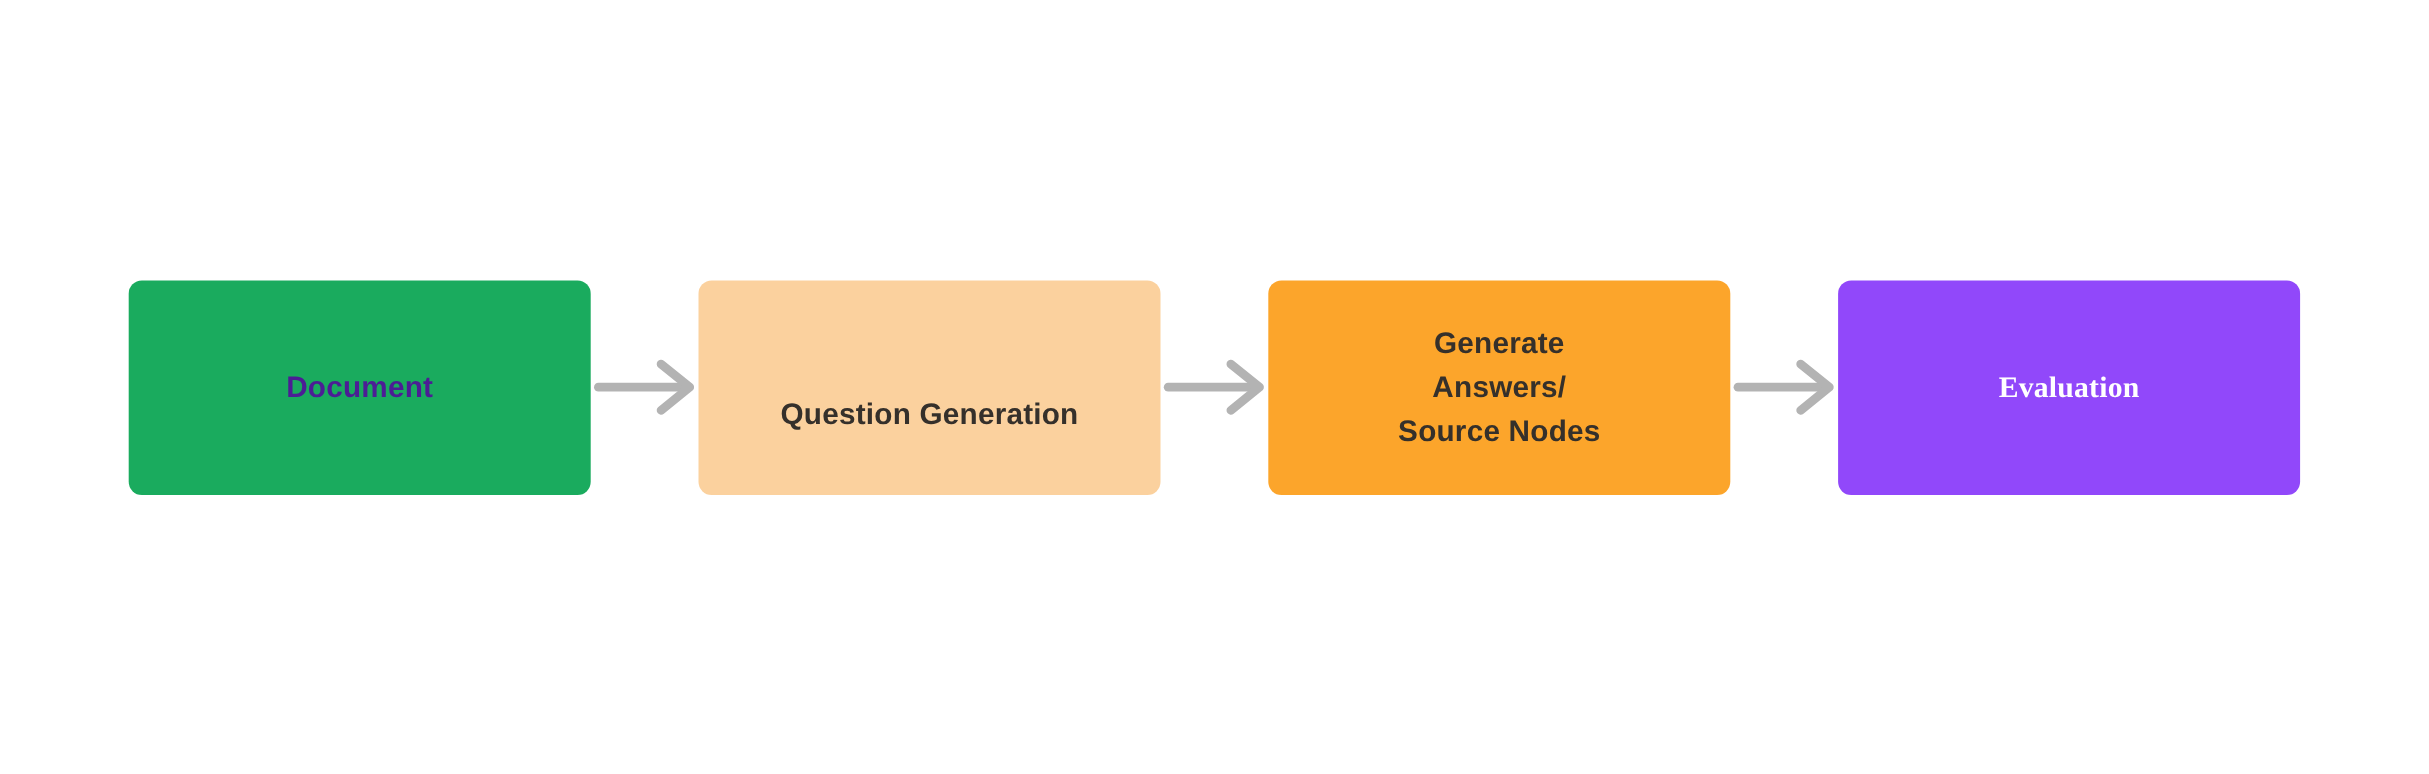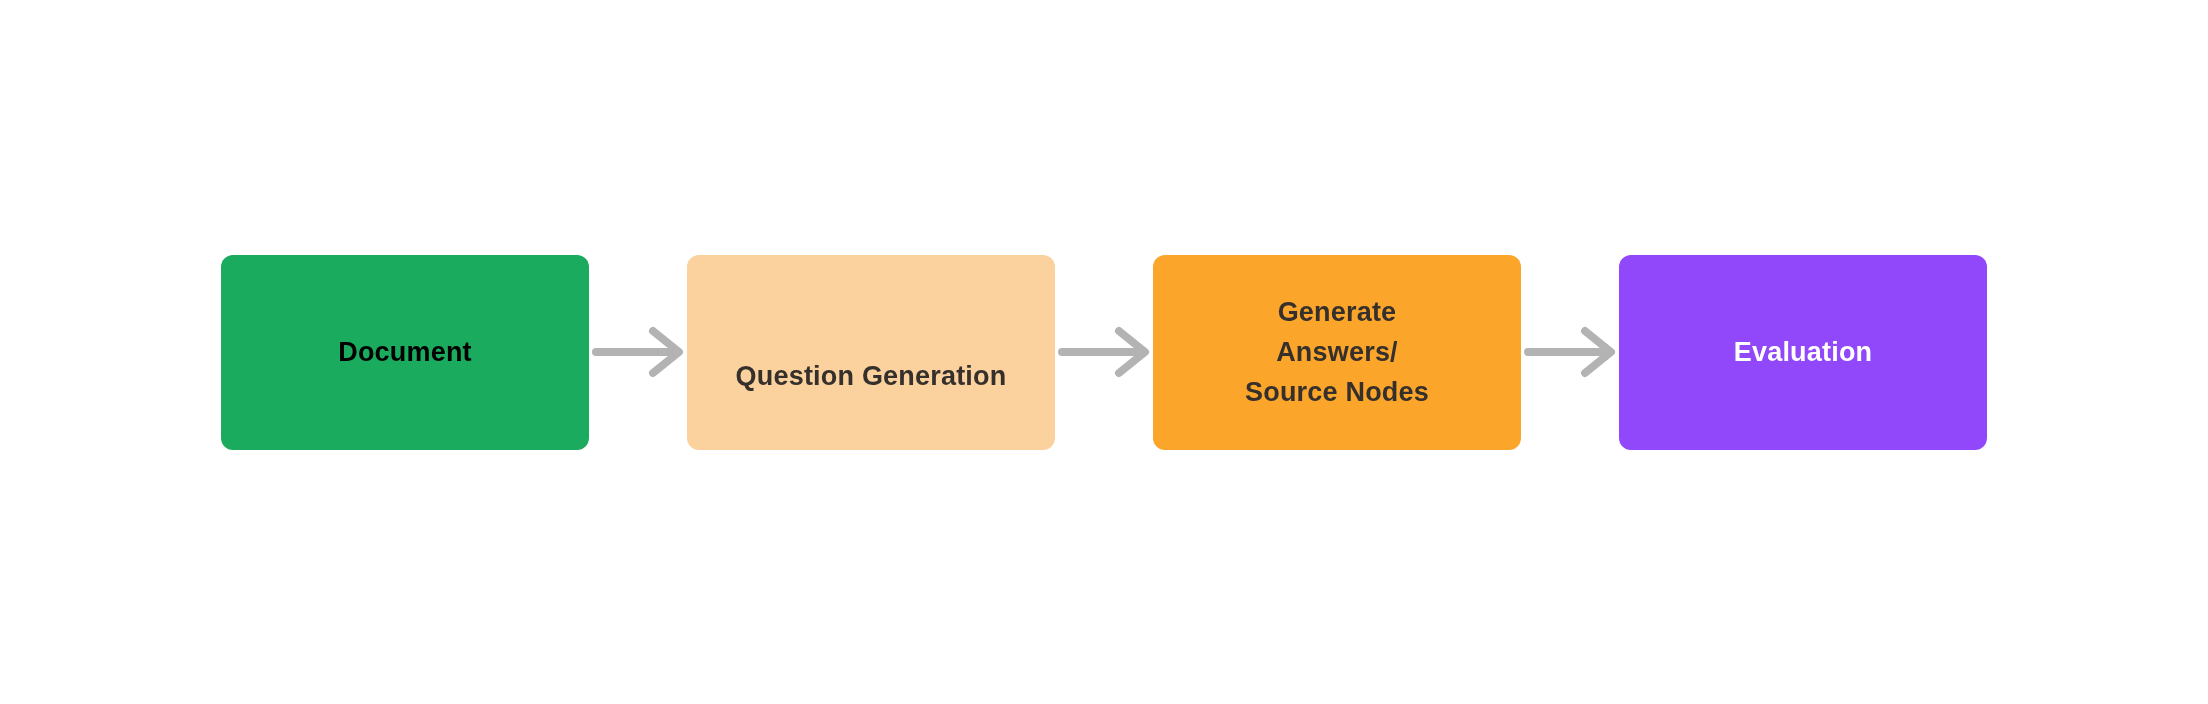--- a/index.html
+++ b/index.html
@@ -15,21 +15,21 @@
   .flow-row {
     position: absolute;
     left: 0; top: 0;
     width: 100%; height: 100%;
     display: flex;
     flex-direction: row;
     align-items: center;
     justify-content: center;
   }
   .flow-node {
-    width: 368px;
+    width: 420px;
     height: 195px;
     border-radius: 12px;
     display: flex;
     align-items: center;
     justify-content: center;
     flex: 0 0 auto;
   }
   .flow-node .node-label {
     font-size: 27px;
     font-weight: bold;
@@ -48,21 +48,21 @@
   }
   .connector svg { display: block; }
 </style>
 </head>
 <body>
 
 <div class="canvas">
   <div class="flow-row">
 
     <div class="flow-node" style="background-color: rgb(26, 171, 94);">
-      <span class="node-label" style="color: #000000;">Document</span>
+      <span class="node-label" style="color: #4c1d95;">Document</span>
     </div>
 
     <div class="connector">
       <svg width="98" height="60" viewBox="0 0 98 60">
         <g fill="none" stroke-width="8" stroke-linecap="round" stroke-linejoin="round" stroke="#b3b3b3">
           <line x1="7" y1="30" x2="88" y2="30"></line>
           <polyline points="64,9 90,30 64,51"></polyline>
         </g>
       </svg>
     </div>
@@ -88,18 +88,18 @@
 
     <div class="connector">
       <svg width="98" height="60" viewBox="0 0 98 60">
         <g fill="none" stroke-width="8" stroke-linecap="round" stroke-linejoin="round" stroke="#b3b3b3">
           <line x1="7" y1="30" x2="88" y2="30"></line>
           <polyline points="64,9 90,30 64,51"></polyline>
         </g>
       </svg>
     </div>
 
-    <div class="flow-node" style="background-color: rgb(145, 72, 250);">
+    <div class="flow-node" style="background-color: rgb(145, 72, 250); font-family: Liberation Serif, serif;">
       <span class="node-label" style="color: rgb(255, 255, 255);">Evaluation</span>
     </div>
 
   </div>
 </div>
 
 </body></html>

